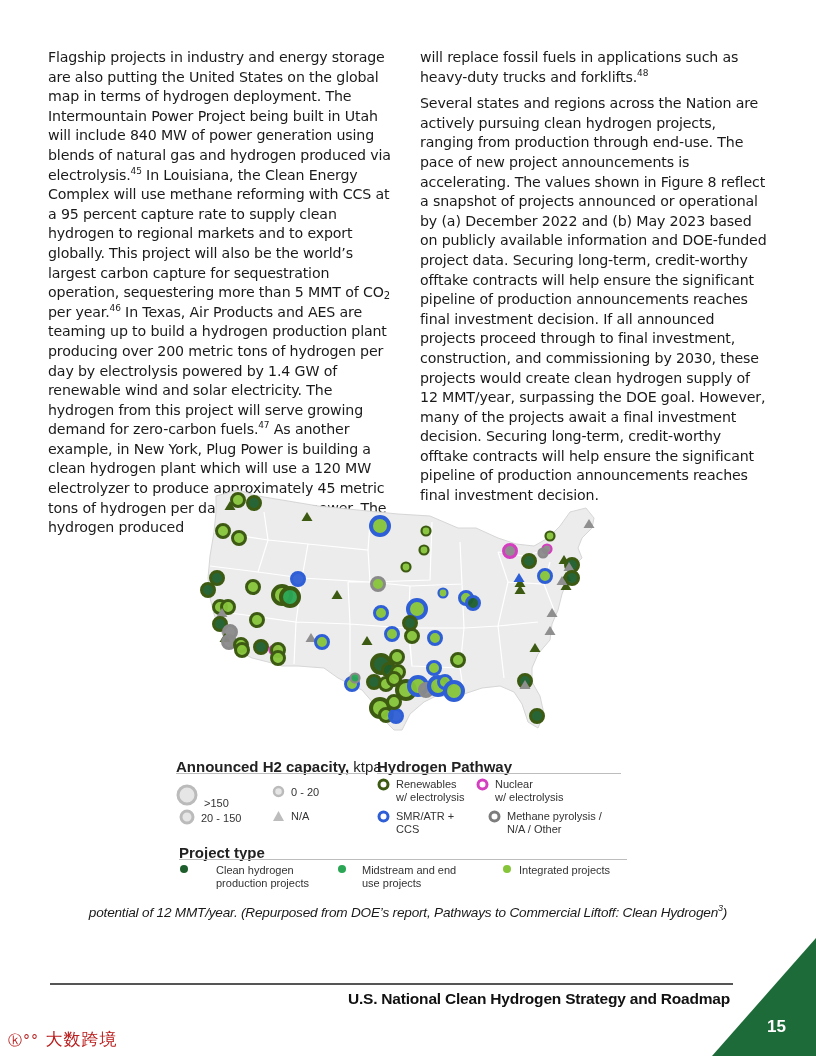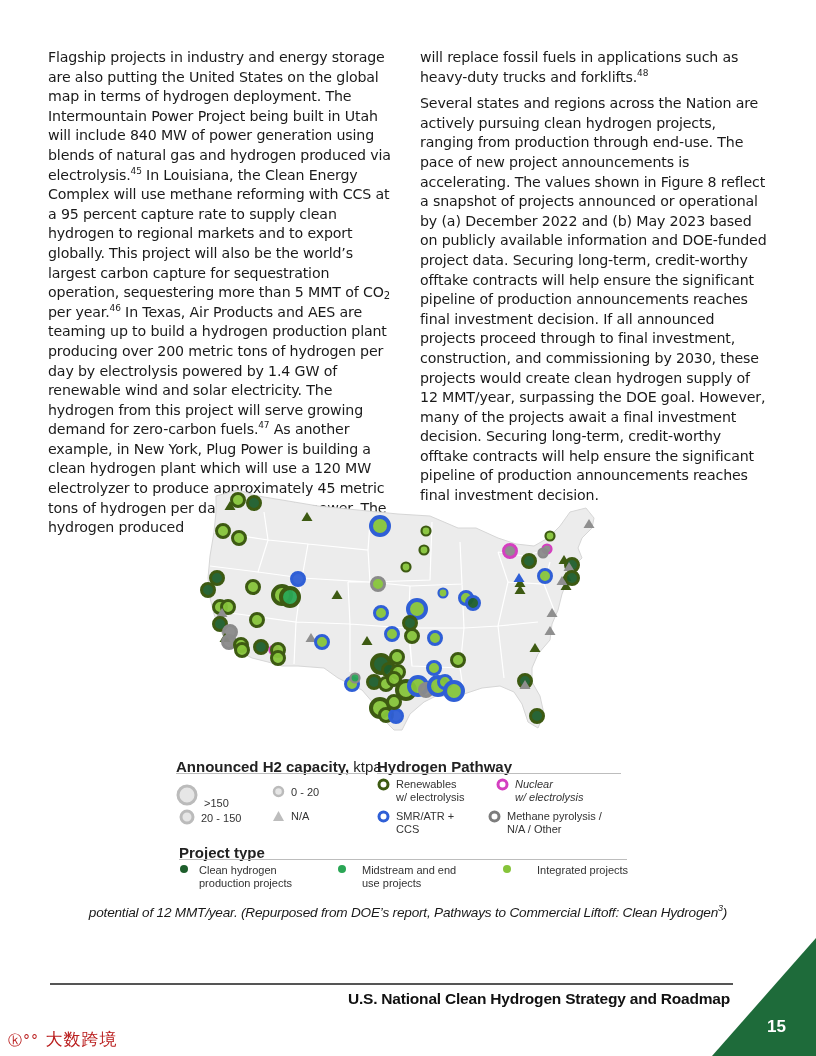--- a/index.html
+++ b/index.html
@@ -186,53 +186,53 @@
         <circle cx="6.5" cy="6.5" r="4.5" fill="#ffffff" stroke="#3d5a12" stroke-width="3"></circle>
       </svg>
     <span><span>Renewables</span><br><span>w/ electrolysis</span></span>
   </div>
   <div class="lg-item" style="left:205px; top:54px;">
     <svg class="lg-sym" width="13" height="13">
         <circle cx="6.5" cy="6.5" r="4.5" fill="#ffffff" stroke="#2f5fd6" stroke-width="3"></circle>
       </svg>
     <span><span>SMR/ATR +</span><br><span>CCS</span></span>
   </div>
-  <div class="lg-item" style="left:324px; top:22px;font-style:italic;">
+  <div class="lg-item" style="left:304px; top:22px;">
     <svg class="lg-sym" width="13" height="13">
         <circle cx="6.5" cy="6.5" r="4.5" fill="#ffffff" stroke="#d43fc0" stroke-width="3"></circle>
       </svg>
     <span><span>Nuclear</span><br><span>w/ electrolysis</span></span>
   </div>
   <div class="lg-item" style="left:316px; top:54px;">
     <svg class="lg-sym" width="13" height="13">
         <circle cx="6.5" cy="6.5" r="4.5" fill="#ffffff" stroke="#7d7d7d" stroke-width="3"></circle>
       </svg>
     <span><span>Methane pyrolysis /</span><br><span>N/A / Other</span></span>
   </div>
 
   <div class="lg-head" style="left:7px; top:88px;">Project type</div>
   <div class="lg-rule" style="left:7px; top:103px; width:448px;"></div>
 
   <div class="lg-item" style="left:7px; top:108px;">
     <svg class="lg-sym" width="10" height="10">
         <circle cx="5" cy="5" r="4" fill="#1e5e2c"></circle>
       </svg>
-    <span style="margin-left:4px"><span>Clean hydrogen</span><br><span>production projects</span></span>
+    <span style="margin-left:21px"><span>Clean hydrogen</span><br><span>production projects</span></span>
   </div>
   <div class="lg-item" style="left:165px; top:108px;">
     <svg class="lg-sym" width="10" height="10">
         <circle cx="5" cy="5" r="4" fill="#2aa655"></circle>
       </svg>
     <span style="margin-left:9px"><span>Midstream and end</span><br><span>use projects</span></span>
   </div>
   <div class="lg-item" style="left:330px; top:108px;">
     <svg class="lg-sym" width="10" height="10">
         <circle cx="5" cy="5" r="4" fill="#86c43a"></circle>
       </svg>
-    <span style="margin-left:19px">Integrated projects</span>
+    <span style="margin-left:1px">Integrated projects</span>
   </div>
 </div>
 
 <div id="caption">
   <div><span>potential of 12 MMT/year. (Repurposed from DOE’s report, Pathways to Commercial Liftoff: Clean Hydrogen</span><sup>3</sup><span>)</span></div>
 </div>
 
 <div id="footer-rule"></div>
 <div id="footer-title">U.S. National Clean Hydrogen Strategy and Roadmap</div>
 <svg id="corner" viewBox="0 0 816 1056">

